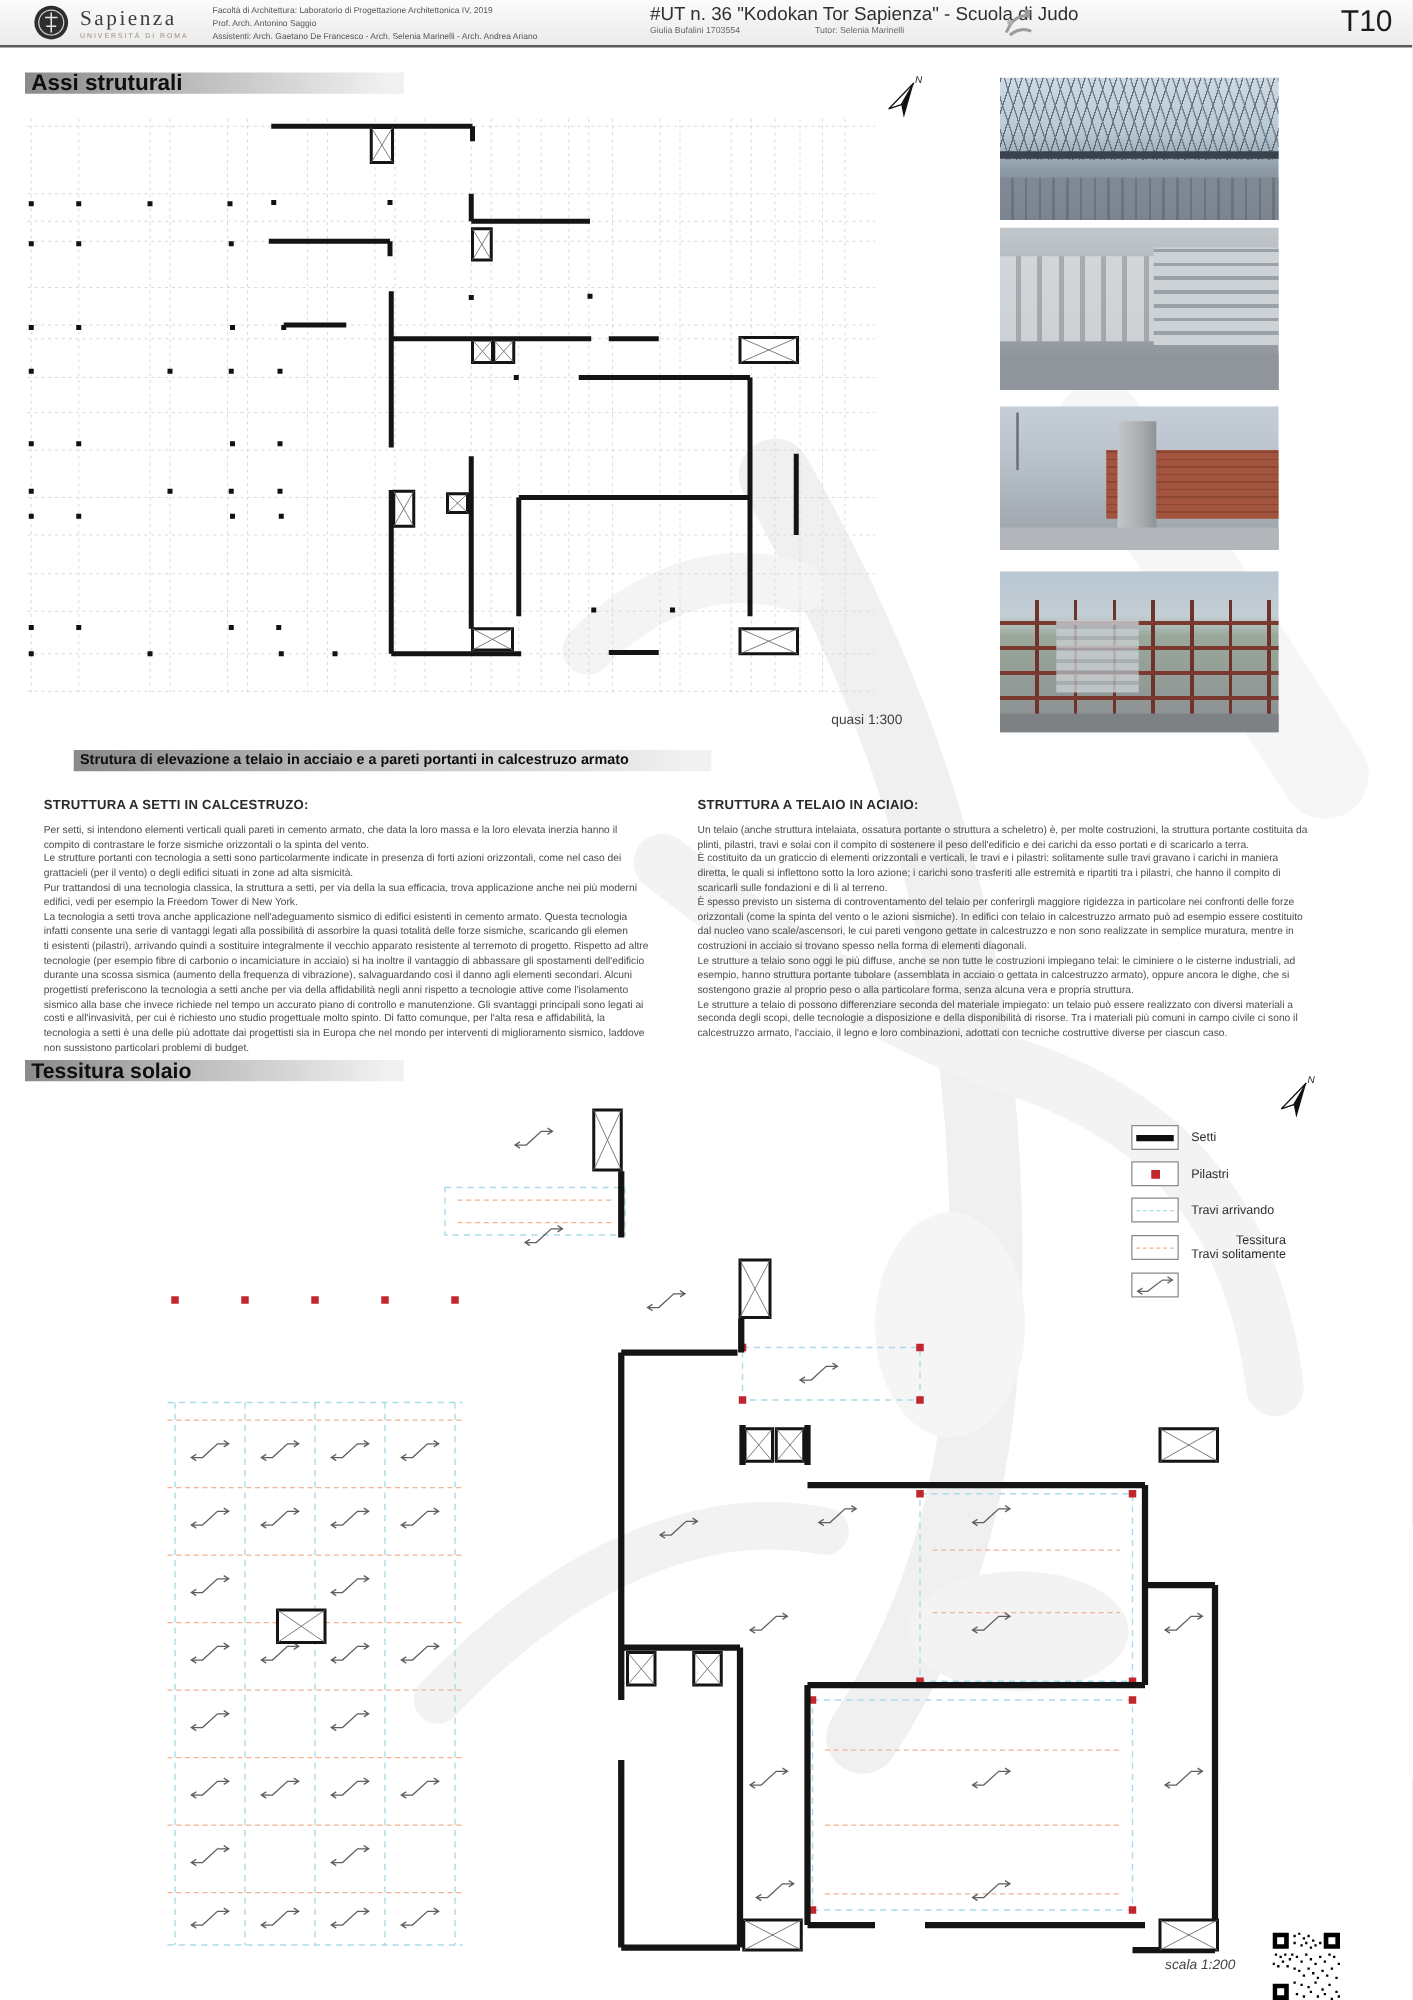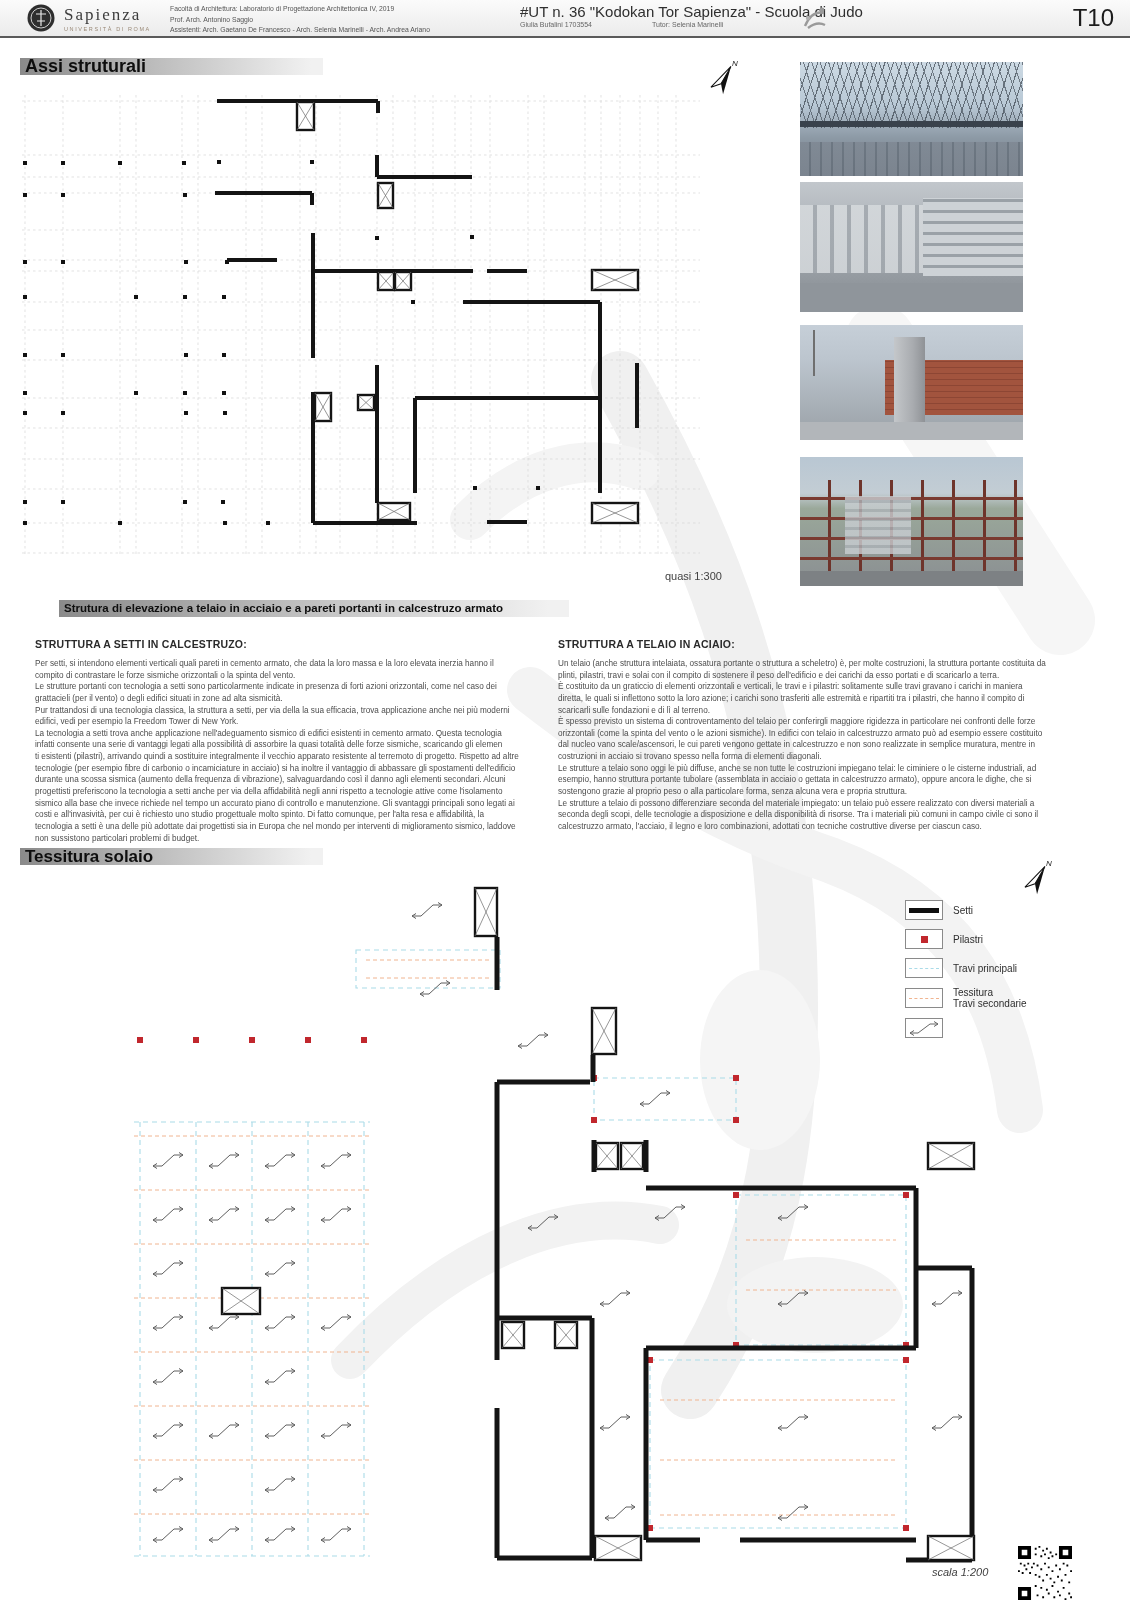--- a/index.html
+++ b/index.html
@@ -31,21 +31,21 @@
   #body-left{left:35px;top:658px;width:487px;}
   #head-right{left:558px;top:638px;}
   #body-right{left:558px;top:658px;width:489px;}
   
   .scale-label{position:absolute;font-size:11px;color:#3f3f3f;}
   
   .photo{position:absolute;left:800px;width:223px;overflow:hidden;}
   .ph-layer{position:absolute;left:0;top:0;right:0;}
   
   .legend{position:absolute;left:905px;top:900px;}
-  .leg-row{display:flex;align-items:center;margin-bottom:9px;}
+  .leg-row{display:flex;align-items:center;margin-bottom:9px;text-align:right;}
   .leg-box{width:36px;height:18px;border:1px solid #8a8a8a;background:#fff;position:relative;
            display:flex;align-items:center;justify-content:center;}
   .leg-label{margin-left:10px;font-size:10px;color:#2e2e2e;line-height:1.1;}
   .sym-setti{width:30px;height:5px;background:#0f0f0f;}
   .sym-pilastro{width:7px;height:7px;background:#c1272d;}
   .sym-dash{width:30px;border-top:1.6px dashed #aadbe8;}
   .sym-dash2{width:30px;border-top:1.6px dashed #f0b490;}
   
   .grid{stroke:#d6d6d6;stroke-width:.7;stroke-dasharray:2.5 3;fill:none;}
   .wall{stroke:#141414;fill:none;}
@@ -247,29 +247,29 @@
     <div class="leg-row">
       <div class="leg-box">
             <div class="sym-pilastro"></div>
           </div>
       <div class="leg-label">Pilastri</div>
     </div>
     <div class="leg-row">
       <div class="leg-box">
             <div class="sym-dash"></div>
           </div>
-      <div class="leg-label">Travi principali</div>
+      <div class="leg-label">Travi arrivando</div>
     </div>
     <div class="leg-row">
       <div class="leg-box">
             <div class="sym-dash2"></div>
           </div>
       <div class="leg-label">
         <div>Tessitura</div>
-        <div>Travi secondarie</div>
+        <div>Travi solitamente</div>
       </div>
     </div>
     <div class="leg-row">
       <div class="leg-box">
         <svg width="30" height="16" viewBox="0 0 30 16">
           <path d="M1,13 H9 L21,4 H29 M5,10.5 L1,13 L5,15.5 M25,1.5 L29,4 L25,6.5" stroke="#666" stroke-width="1" fill="none"></path>
         </svg>
       </div>
       <div class="leg-label"></div>
     </div>

